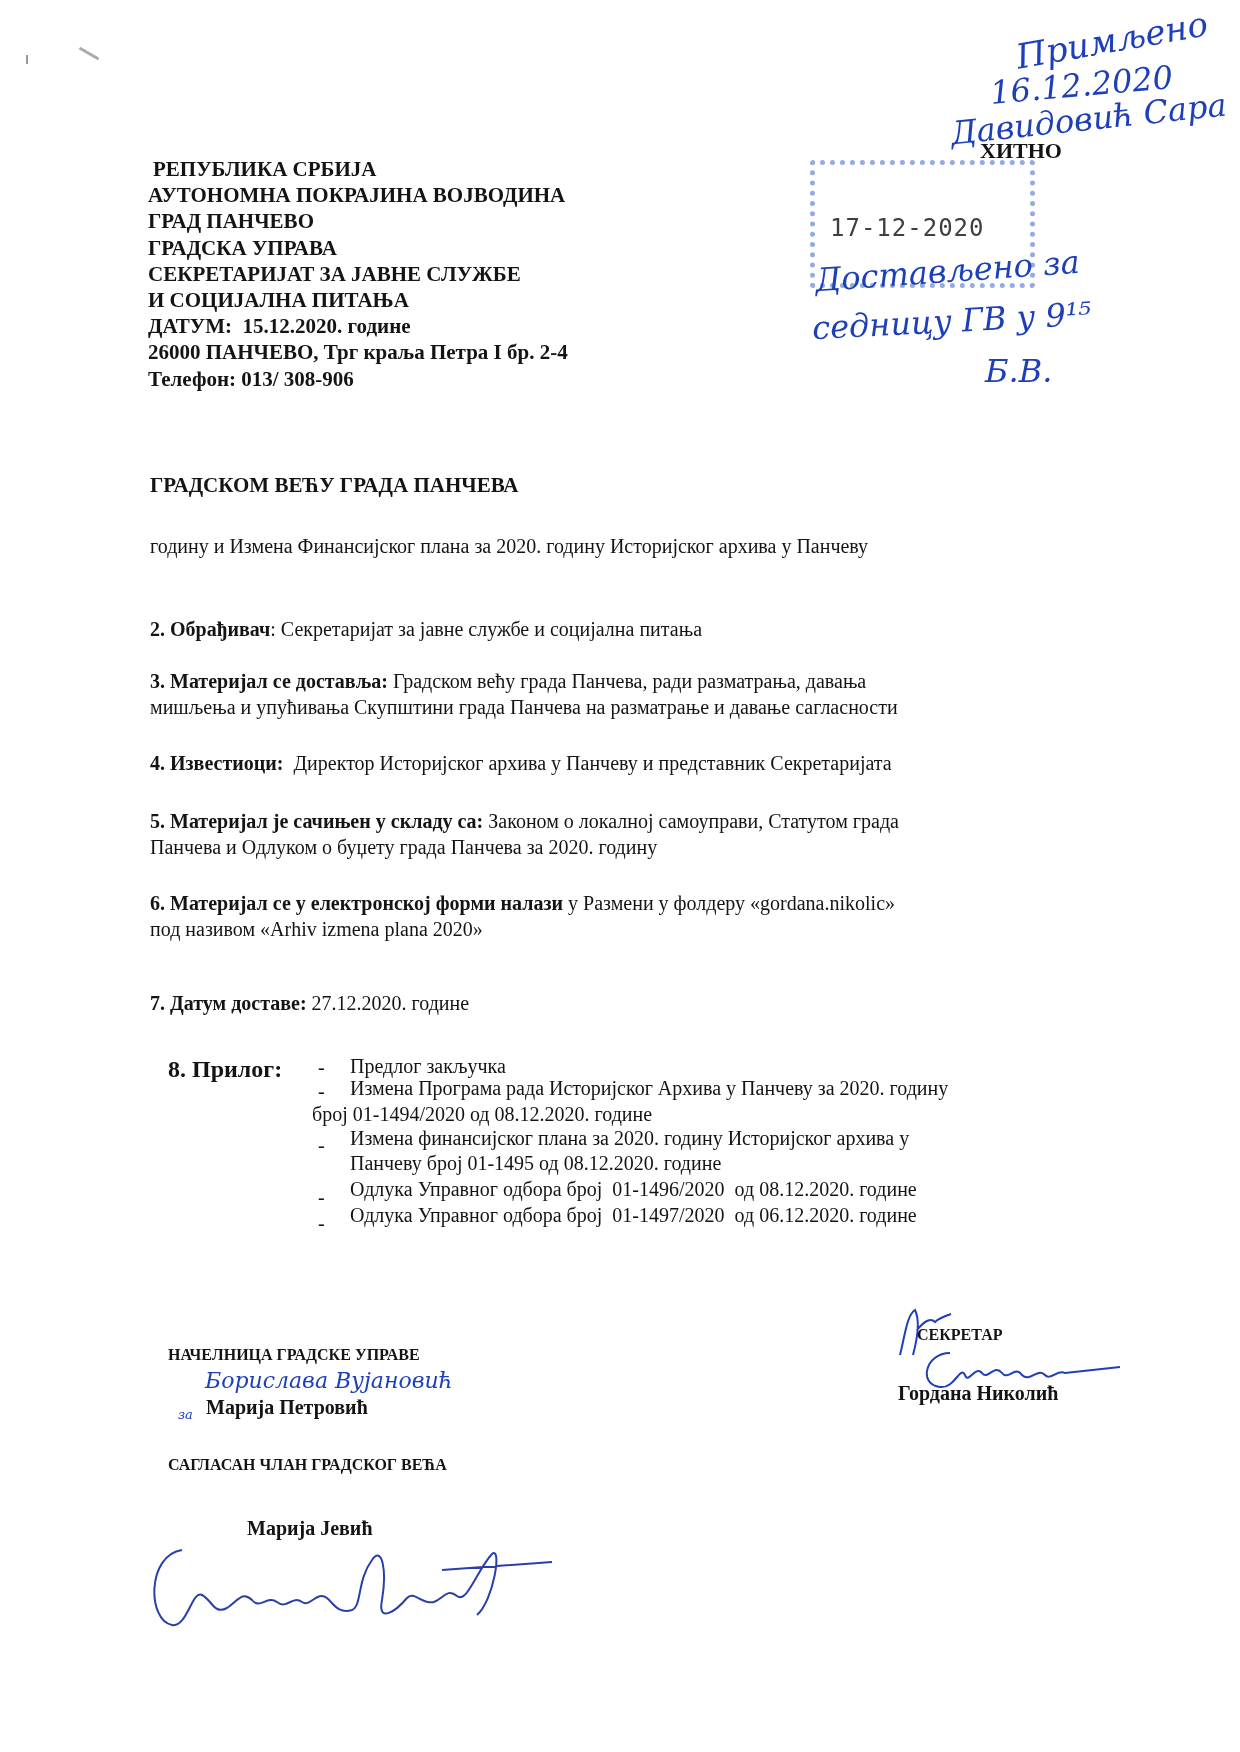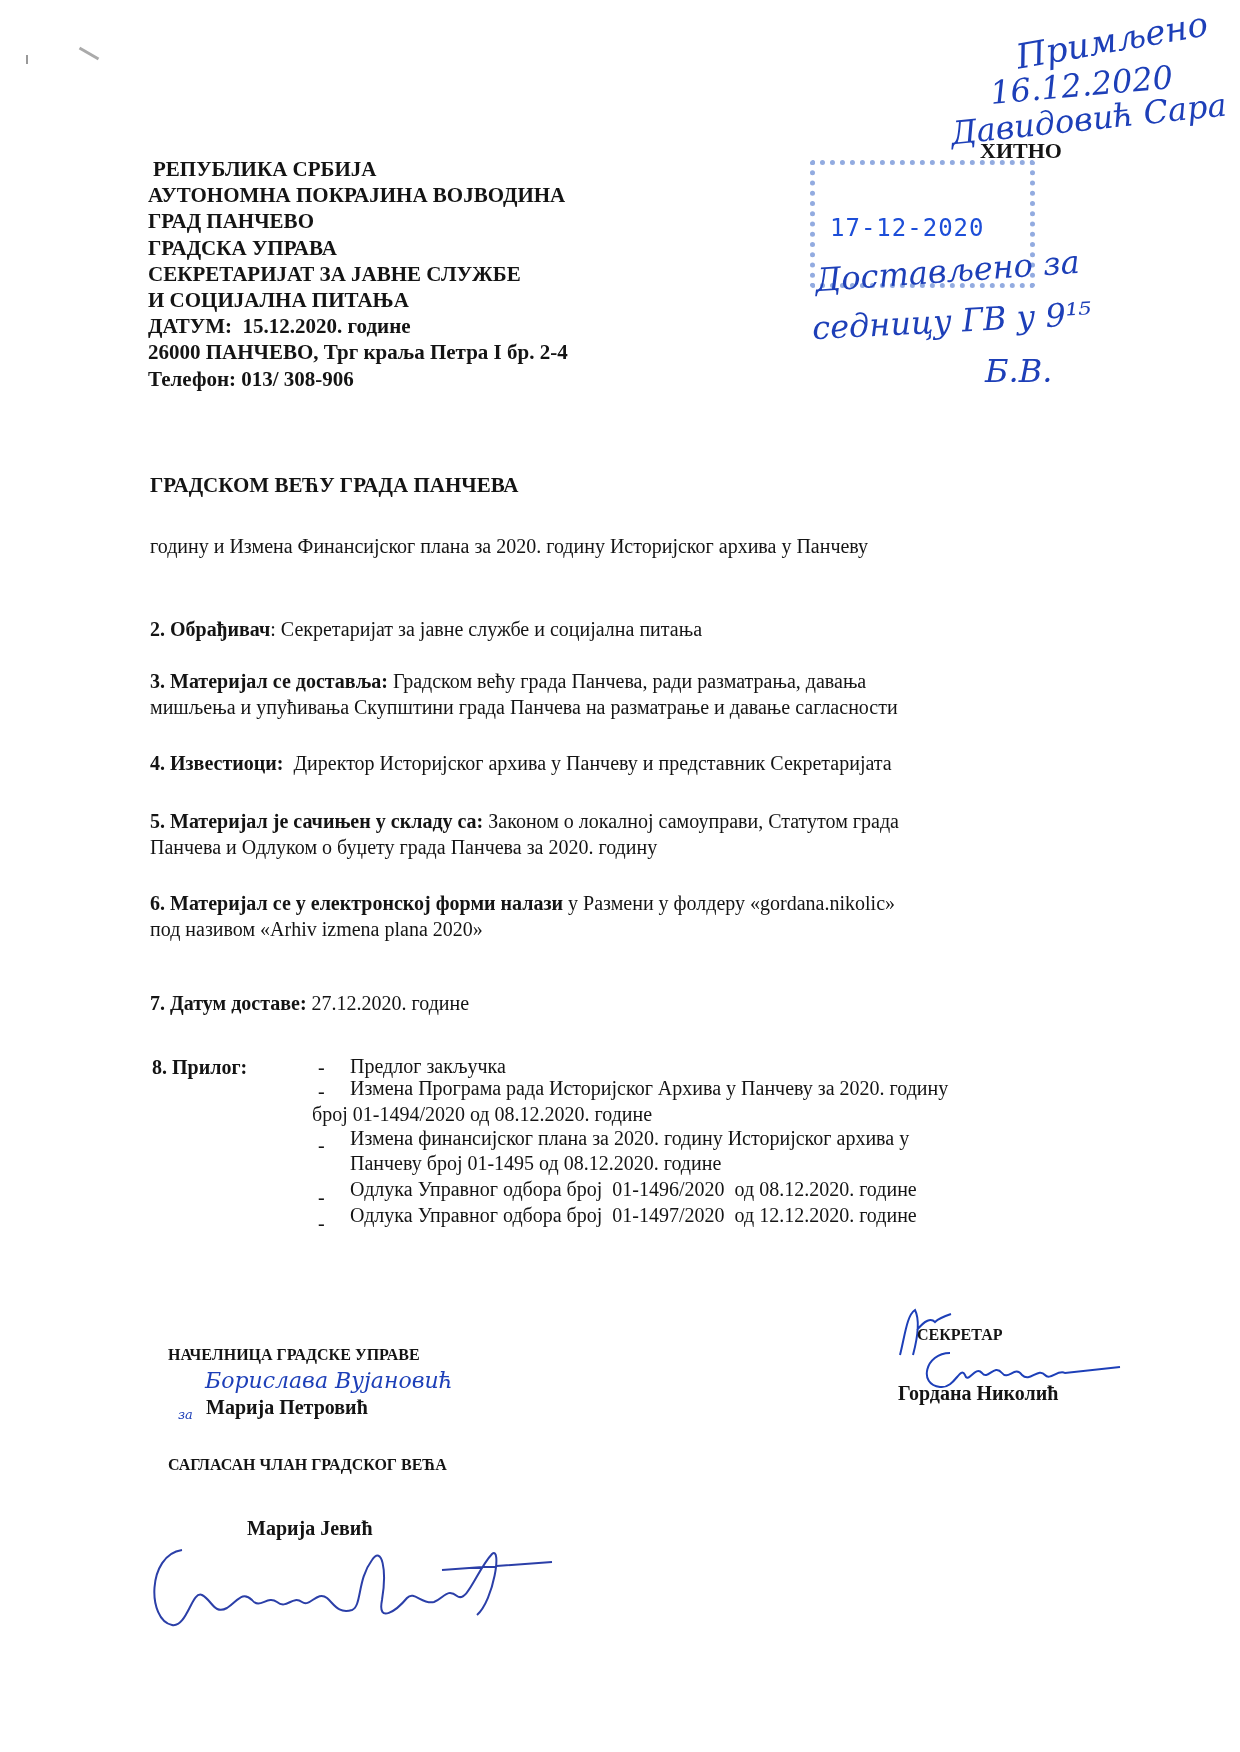--- a/index.html
+++ b/index.html
@@ -5,28 +5,28 @@
     html, body { margin: 0; padding: 0; background: #ffffff; }
     body { width: 1240px; height: 1752px; position: relative; overflow: hidden; font-family: "Liberation Serif", serif; color: #141414; }
     .abs { position: absolute; }
     .hdr { left: 148px; top: 156px; font-weight: bold; font-size: 21px; line-height: 26.2px; }
     .hdr div { white-space: nowrap; }
     .hdr .l0 { padding-left: 5px; }
     .urgent { left: 980px; top: 138px; font-weight: bold; font-size: 22px; }
     .addressee { left: 150px; top: 473px; font-weight: bold; font-size: 21px; }
     .item { left: 150px; font-size: 20px; line-height: 26px; width: 940px; }
     .item b { font-weight: bold; }
-    .prilog-label { left: 152px; top: 1056px; font-weight: bold; font-size: 20px; text-align: right; }
+    .prilog-label { left: 168px; top: 1056px; font-weight: bold; font-size: 24px; text-align: right; }
     .att { font-size: 20px; line-height: 24px; white-space: nowrap; }
     .dash { position: absolute; font-size: 20px; }
     .sig-title { font-weight: bold; font-size: 16px; white-space: nowrap; }
     .sig-name { font-weight: bold; font-size: 20px; white-space: nowrap; }
     .hand { color: #1d3fb8; font-family: "DejaVu Serif", serif; font-style: italic; white-space: nowrap; }
     .stamp { left: 810px; top: 160px; width: 215px; height: 118px; border: 5px dotted #6e8fd6; border-radius: 4px; opacity: 0.75; }
-    .stamp-date { left: 830px; top: 214px; font-family: "DejaVu Sans Mono", monospace; font-size: 24px; color: #1d4ed8; letter-spacing: 1px; }
+    .stamp-date { left: 830px; top: 214px; font-family: "DejaVu Sans Mono", monospace; font-size: 24px; color: #404040; letter-spacing: 1px; }
     svg.sig { position: absolute; overflow: visible; }
   </style>
 </head>
 <body>
 
 <div class="abs" style="left:26px;top:55px;width:2px;height:9px;background:#999;"></div>
 <div class="abs" style="left:78px;top:52px;width:22px;height:3px;background:#aaa;transform:rotate(30deg);"></div>
 
 <div class="abs hdr">
   <div class="l0">РЕПУБЛИКА СРБИЈА</div>
@@ -96,21 +96,21 @@
 <div class="abs att" style="left:312px;top:1102px;">број 01-1494/2020 од 08.12.2020. године</div>
 
 <div class="abs dash" style="left:318px;top:1134px;">-</div>
 <div class="abs att" style="left:350px;top:1126px;">Измена финансијског плана за 2020. годину Историјског архива у</div>
 <div class="abs att" style="left:350px;top:1151px;">Панчеву број 01-1495 од 08.12.2020. године</div>
 
 <div class="abs dash" style="left:318px;top:1186px;">-</div>
 <div class="abs att" style="left:350px;top:1177px;white-space:pre;">Одлука Управног одбора број  01-1496/2020  од 08.12.2020. године</div>
 
 <div class="abs dash" style="left:318px;top:1212px;">-</div>
-<div class="abs att" style="left:350px;top:1203px;white-space:pre;">Одлука Управног одбора број  01-1497/2020  од 12.12.2020. године</div>
+<div class="abs att" style="left:350px;top:1203px;white-space:pre;">Одлука Управног одбора број  01-1497/2020  од 06.12.2020. године</div>
 
 <div class="abs sig-title" style="left:168px;top:1346px;">НАЧЕЛНИЦА ГРАДСКЕ УПРАВЕ</div>
 <div class="abs hand" style="left:205px;top:1368px;font-size:22px;">Борислава Вујановић</div>
 <div class="abs hand" style="left:178px;top:1407px;font-size:13px;">за</div>
 <div class="abs sig-name" style="left:206px;top:1396px;">Марија Петровић</div>
 
 <svg class="sig" style="left:895px;top:1300px;" width="60" height="60">
   <path d="M5 55 C10 35, 12 15, 20 10 C25 20, 22 40, 18 55 M22 30 C30 20, 36 18, 40 22 C44 18, 50 16, 56 14" stroke="#1d3fb8" stroke-width="2" fill="none"></path>
 </svg>
 <div class="abs sig-title" style="left:917px;top:1326px;">СЕКРЕТАР</div>

